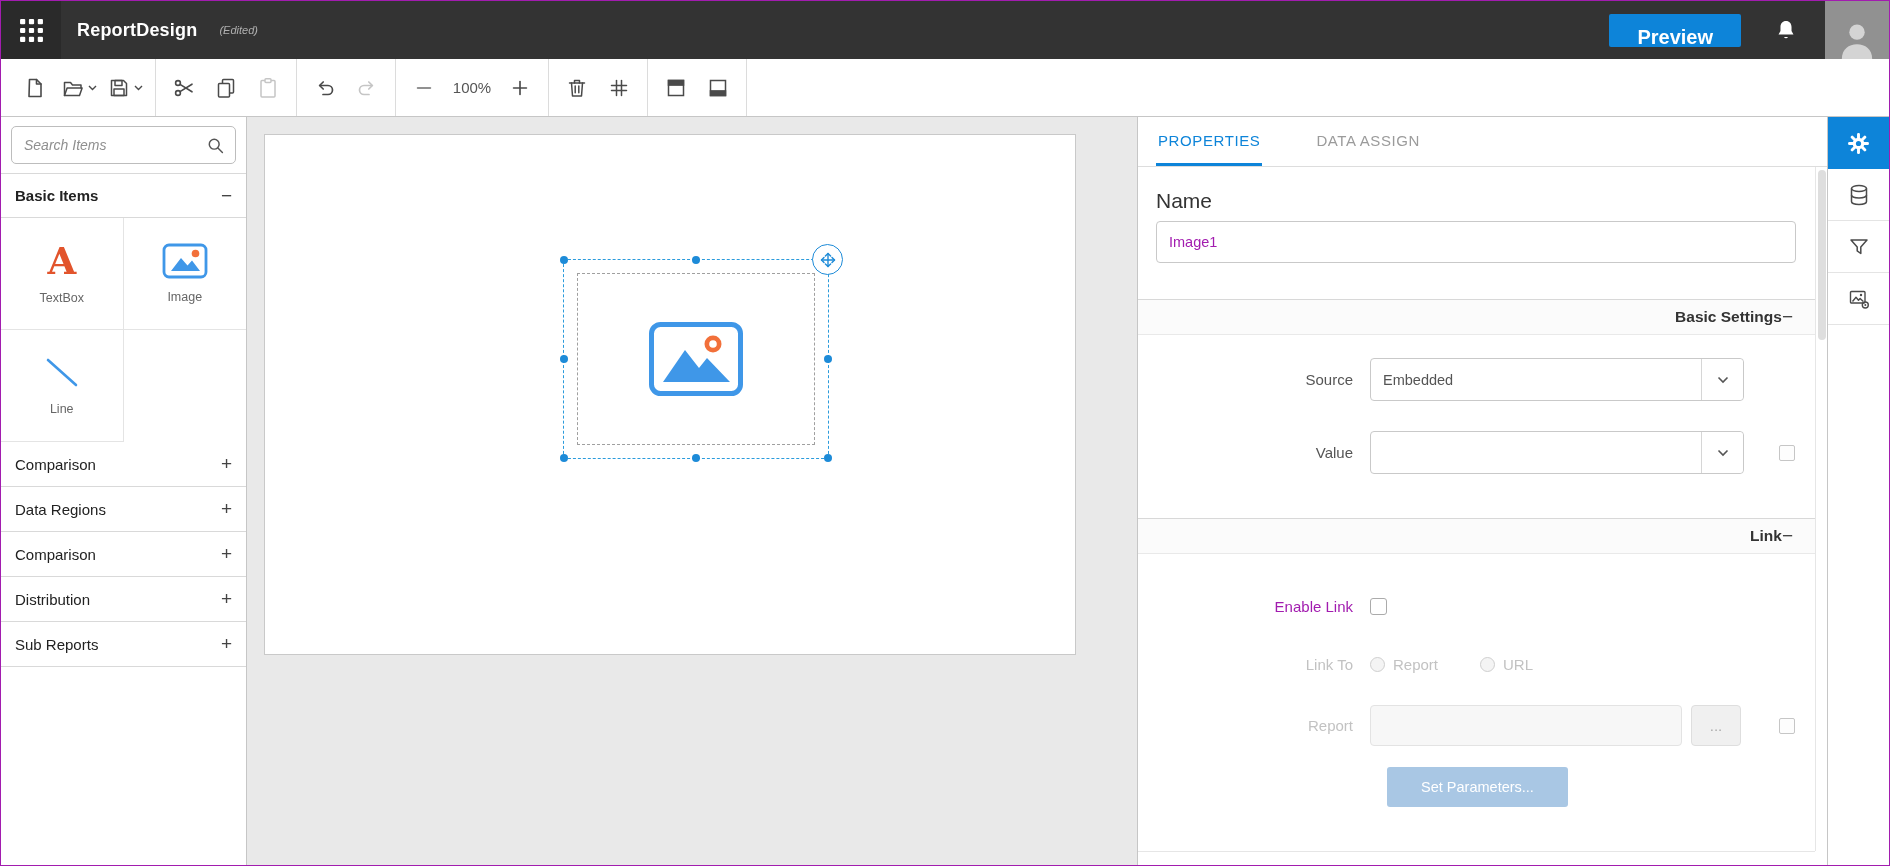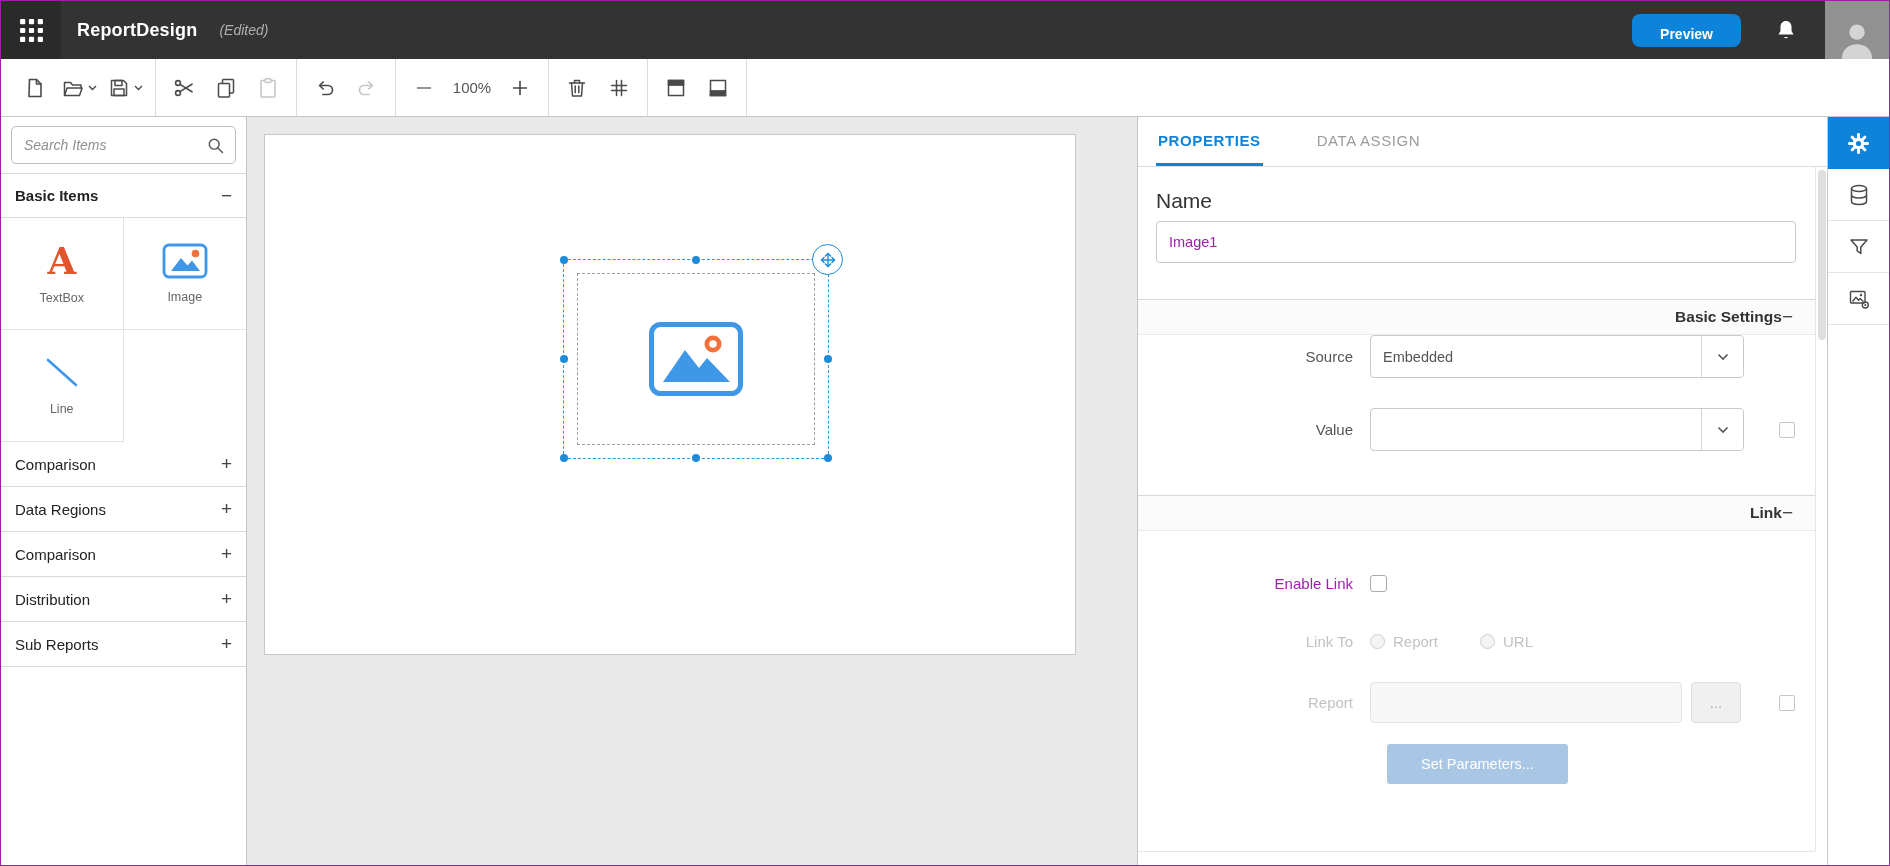--- a/index.html
+++ b/index.html
@@ -4,23 +4,23 @@
 <style>
   *{box-sizing:border-box;margin:0;padding:0}
   html,body{background:#f0f0f0}
   body{font-family:"Liberation Sans",sans-serif}
   #app{width:1890px;height:866px;border:1px solid #a21caf;background:#fff;position:relative;overflow:hidden}
 
   
   .topbar{height:58px;background:var(--topbar_bg,#333);display:flex;align-items:center;color:#fff}
   .waffle{width:60px;height:58px;display:flex;align-items:center;justify-content:center;background:#2a2a2a;cursor:pointer}
   .app-title{font-size:18px;font-weight:700;margin-left:16px;letter-spacing:.2px}
-  .edited{font-size:14px;font-style:italic;color:#b0b0b0;margin-left:22px}
+  .edited{font-size:11px;font-style:italic;color:#b0b0b0;margin-left:22px}
   .tb-spacer{flex:1}
-  .preview-btn{background:var(--accent,#0d84d9);color:#fff;border:none;font-size:14px;font-weight:700;height:33px;padding:12px 28px;border-radius:8px;cursor:pointer;font-family:inherit}
+  .preview-btn{background:var(--accent,#0d84d9);color:#fff;border:none;font-size:20px;font-weight:700;height:33px;padding:12px 28px;border-radius:2px;cursor:pointer;font-family:inherit}
   .bell{margin:0 26px 0 32px;cursor:pointer;display:flex}
   .avatar{width:64px;height:58px;background:#919191;display:flex;align-items:flex-end;justify-content:center;overflow:hidden;cursor:pointer}
 
   
   .toolbar{height:58px;border-bottom:1px solid #c6c6c6;display:flex;align-items:center;padding-left:6px;background:#fff}
   .tb-group{display:flex;align-items:center;height:100%;padding:0 8px;gap:2px}
   .tb-sep{width:1px;height:100%;background:#dcdcdc}
   .tb-btn{height:40px;min-width:40px;display:flex;align-items:center;justify-content:center;border:none;background:transparent;cursor:pointer;border-radius:3px;gap:3px;padding:0 4px}
   .zoom-label{font-size:15px;color:#555;width:52px;text-align:center}
 
@@ -47,21 +47,21 @@
   .page{position:absolute;left:17px;top:17px;width:812px;height:521px;background:#fff;border:1px solid #c9c9c9}
   .selection{position:absolute;left:298px;top:124px;width:266px;height:200px;border:1px dashed #2b9bdc;cursor:move}
   .inner-bounds{position:absolute;inset:13px;border:1px dashed #a0a0a0;display:flex;align-items:center;justify-content:center}
   .handle{position:absolute;width:8px;height:8px;border-radius:50%;background:var(--selection_blue,#1d8bd8)}
   .move-handle{position:absolute;right:-15px;top:-16px;width:31px;height:31px;border-radius:50%;background:#fff;border:1.5px solid var(--selection_blue,#1d8bd8);display:flex;align-items:center;justify-content:center;cursor:move}
 
   
   .props{width:690px;border-left:1px solid #c6c6c6;position:relative;background:#fff;overflow:hidden}
   .props-tabs{height:50px;border-bottom:1px solid #ddd;display:flex;align-items:stretch;padding-left:18px;gap:52px}
   .tab{display:flex;align-items:center;font-size:15px;letter-spacing:.6px;border-bottom:3px solid transparent;cursor:pointer;padding:0 2px}
-  .tab.active{color:var(--accent,#0d84d9);font-weight:700;border-bottom-color:var(--accent,#0d84d9)}
+  .tab.active{color:var(--accent,#0d84d9);font-weight:400;border-bottom-color:var(--accent,#0d84d9)}
   .tab.inactive{color:#9b9b9b}
   .props-body{height:684px;overflow:hidden;padding-right:12px}
   .field-label{margin:22px 0 8px 18px;font-size:21px;color:#333}
   .name-input{display:block;margin-left:18px;width:640px;height:42px;border:1px solid #c9c9c9;border-radius:4px;font-size:14.5px;color:#a21caf;padding:0 12px;font-family:inherit;outline:none;background:#fff}
   .section-band{height:36px;background:#fbfbfb;border-top:1px solid #d8d8d8;border-bottom:1px solid #e9e9e9;display:flex;align-items:center;justify-content:flex-end;padding:0 22px 0 18px;font-size:15.5px;font-weight:700;color:#333;cursor:pointer}
   .band1{margin-top:36px}
   .band2{margin-top:44px}
   .prop-row{display:flex;align-items:center;padding-right:20px}
   .row-label{width:232px;text-align:right;padding-right:17px;font-size:15px;color:#555;flex:none}
   .row-label.dark{color:#a21caf}
@@ -69,21 +69,21 @@
   .dropdown{width:374px;height:43px;border:1px solid #c9c9c9;border-radius:4px;display:flex;align-items:center;background:#fff;cursor:pointer}
   .dd-value{flex:1;padding:0 12px;font-size:14.5px;color:#555;white-space:nowrap;overflow:hidden}
   .dd-btn{width:42px;height:100%;border-left:1px solid #d6d6d6;display:flex;align-items:center;justify-content:center;border-radius:0 4px 4px 0;background:#fff}
   .mini-check{width:16px;height:16px;border:1px solid #c6c6c6;border-radius:2px;background:#fdfdfd;margin-left:auto;cursor:pointer;flex:none}
   .checkbox{width:17px;height:17px;border:1px solid #ababab;border-radius:3px;background:#fff;cursor:pointer;flex:none}
   .radio{width:15px;height:15px;border:1px solid #cfcfcf;border-radius:50%;background:#f4f4f4;cursor:pointer;flex:none}
   .radio-pair{display:flex;align-items:center;gap:8px;font-size:15px}
   .dis-input{width:312px;height:41px;background:#f7f7f7;border:1px solid #e3e3e3;border-radius:4px}
   .dots-btn{width:50px;height:41px;background:#f0f0f0;border:1px solid #dedede;border-radius:4px;margin-left:9px;color:#ababab;font-size:15px;display:flex;align-items:center;justify-content:center;cursor:default;font-family:inherit}
   .set-params{margin:21px 0 0 249px;width:181px;height:40px;background:#a9c7e4;color:#fff;border:none;border-radius:3px;font-size:14.5px;font-family:inherit;cursor:default}
-  .row-source{}
+  .row-source{margin-top:23px}
   .row-value{margin-top:30px}
   .row-enable{margin-top:40px;height:24px}
   .row-linkto{margin-top:34px;height:24px}
   .row-report{margin-top:29px}
   .v-track{position:absolute;top:50px;right:0;bottom:16px;width:12px;border-left:1px solid #e6e6e6;background:#fff}
   .v-thumb{width:8px;height:170px;margin:3px auto 0;background:#dedede;border-radius:4px}
   .h-track{position:absolute;left:0;right:12px;bottom:0;height:16px;border-top:1px solid #e6e6e6;background:#fff}
 
   
   .rightstrip{width:62px;border-left:1px solid #c6c6c6;background:#fff;display:flex;flex-direction:column}

